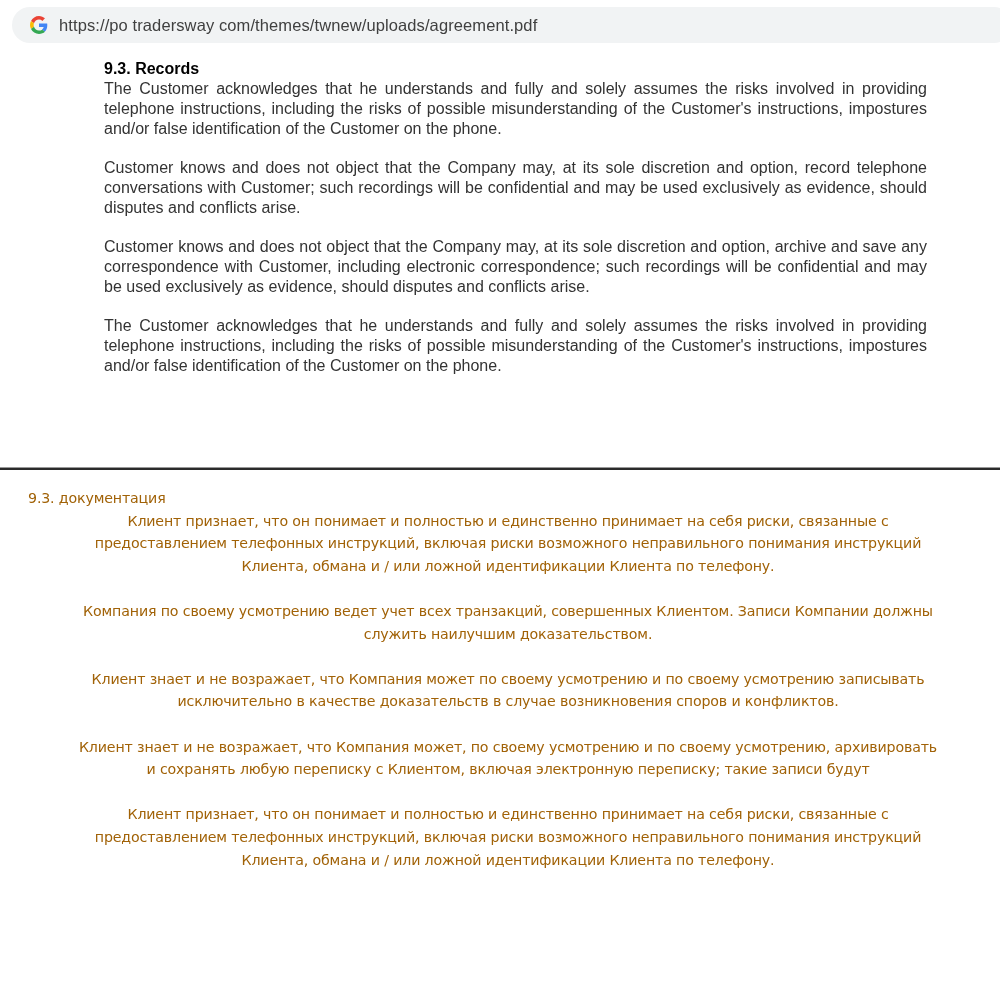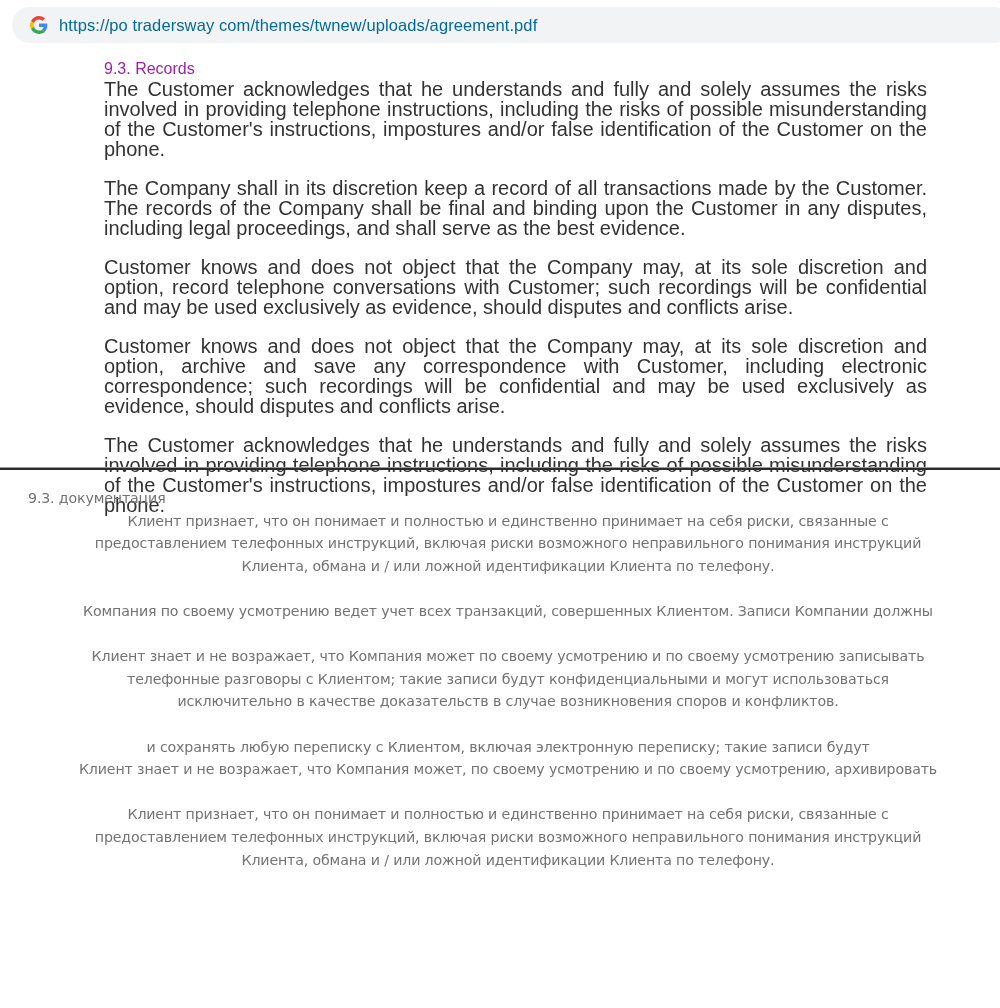--- a/index.html
+++ b/index.html
@@ -5,38 +5,38 @@
     * { box-sizing: border-box; margin: 0; padding: 0; }
     html, body { width: 1000px; height: 1008px; background: #ffffff; overflow: hidden; }
     body { position: relative; font-family: "Liberation Sans", sans-serif; color: #222; }
 
     .urlbar {
       position: absolute; left: 12px; top: 7px; width: 1000px; height: 36px;
       background: #f1f3f4; border-radius: 18px;
       display: flex; align-items: center; padding-left: 17px;
     }
     .g-icon { width: 20px; height: 20px; display: inline-flex; align-items: center; justify-content: center; margin-right: 10px; }
-    .url-text { font-family: "Liberation Sans", sans-serif; font-size: 16.5px; color: #0369a1; letter-spacing: 0.1px; }
+    .url-text { font-family: "Liberation Sans", sans-serif; font-size: 16.5px; color: #404040; letter-spacing: 0.1px; }
 
     .en-section {
       position: absolute; left: 104px; top: 59px; width: 823px;
       font-family: "Liberation Sans", sans-serif; color: #333333;
     }
-    .en-heading { font-weight: normal; font-size: 16px; line-height: 20px; color: #a21caf; }
-    .en-para { font-size: 20px; line-height: 20px; text-align: justify; text-align-last: left; }
+    .en-heading { font-weight: bold; font-size: 16px; line-height: 20px; color: #000000; }
+    .en-para { font-size: 16px; line-height: 20px; text-align: justify; text-align-last: left; }
     .en-para + .en-para { margin-top: 19px; }
 
     .divider {
       position: absolute; left: 0; top: 467px; width: 1000px; height: 3px;
       background: #2b2b2b; border-top: 1px solid #999;
     }
 
     .ru-section {
       position: absolute; left: 28px; top: 487px; width: 960px;
-      font-family: "DejaVu Sans", sans-serif; color: #737373;
+      font-family: "DejaVu Sans", sans-serif; color: #a16207;
     }
     .ru-heading, .ru-para { font-size: 14.2px; line-height: 22.6px; letter-spacing: -0.15px; }
     .ru-para + .ru-para { margin-top: 22.6px; }
     .ru-line { display: block; white-space: nowrap; text-align: center; }
   </style>
 </head>
 <body>
 
 <div class="urlbar">
   <span class="g-icon">
@@ -46,50 +46,49 @@
       <path fill="#FBBC05" d="M10.5 28.6c-.5-1.4-.8-3-.8-4.6s.3-3.2.8-4.6l-7.9-6.1C1 16.6 0 20.2 0 24s1 7.4 2.7 10.7l7.8-6.1z"></path>
       <path fill="#34A853" d="M24 48c6.5 0 11.9-2.1 15.9-5.8l-7.5-5.8c-2.1 1.4-4.9 2.3-8.4 2.3-6.2 0-11.5-4.1-13.4-9.9l-7.9 6.1C6.6 42.6 14.6 48 24 48z"></path>
     </svg>
   </span>
   <span class="url-text">https://po tradersway com/themes/twnew/uploads/agreement.pdf</span>
 </div>
 
 <div class="en-section">
   <div class="en-heading">9.3. Records</div>
   <p class="en-para">The Customer acknowledges that he understands and fully and solely assumes the risks involved in providing telephone instructions, including the risks of possible misunderstanding of the Customer's instructions, impostures and/or false identification of the Customer on the phone.</p>
-  <p class="en-para">The Company shall in its discretion keep a record of all transactions made by the Customer. The records of the Company shall be final and binding upon the Customer in any disputes, including legal proceedings, and shall serve as the best evidence.</p>
   <p class="en-para">Customer knows and does not object that the Company may, at its sole discretion and option, record telephone conversations with Customer; such recordings will be confidential and may be used exclusively as evidence, should disputes and conflicts arise.</p>
   <p class="en-para">Customer knows and does not object that the Company may, at its sole discretion and option, archive and save any correspondence with Customer, including electronic correspondence; such recordings will be confidential and may be used exclusively as evidence, should disputes and conflicts arise.</p>
   <p class="en-para">The Customer acknowledges that he understands and fully and solely assumes the risks involved in providing telephone instructions, including the risks of possible misunderstanding of the Customer's instructions, impostures and/or false identification of the Customer on the phone.</p>
 </div>
 
 <div class="divider"></div>
 
 <div class="ru-section">
   <div class="ru-heading">9.3. документация</div>
 
   <p class="ru-para">
     <span class="ru-line">Клиент признает, что он понимает и полностью и единственно принимает на себя риски, связанные с</span>
     <span class="ru-line">предоставлением телефонных инструкций, включая риски возможного неправильного понимания инструкций</span>
     <span class="ru-line">Клиента, обмана и / или ложной идентификации Клиента по телефону.</span>
   </p>
 
   <p class="ru-para">
     <span class="ru-line">Компания по своему усмотрению ведет учет всех транзакций, совершенных Клиентом. Записи Компании должны</span>
+    <span class="ru-line">служить наилучшим доказательством.</span>
   </p>
 
   <p class="ru-para">
     <span class="ru-line">Клиент знает и не возражает, что Компания может по своему усмотрению и по своему усмотрению записывать</span>
-    <span class="ru-line">телефонные разговоры с Клиентом; такие записи будут конфиденциальными и могут использоваться</span>
     <span class="ru-line">исключительно в качестве доказательств в случае возникновения споров и конфликтов.</span>
   </p>
 
   <p class="ru-para">
+    <span class="ru-line">Клиент знает и не возражает, что Компания может, по своему усмотрению и по своему усмотрению, архивировать</span>
     <span class="ru-line">и сохранять любую переписку с Клиентом, включая электронную переписку; такие записи будут</span>
-    <span class="ru-line">Клиент знает и не возражает, что Компания может, по своему усмотрению и по своему усмотрению, архивировать</span>
   </p>
 
   <p class="ru-para">
     <span class="ru-line">Клиент признает, что он понимает и полностью и единственно принимает на себя риски, связанные с</span>
     <span class="ru-line">предоставлением телефонных инструкций, включая риски возможного неправильного понимания инструкций</span>
     <span class="ru-line">Клиента, обмана и / или ложной идентификации Клиента по телефону.</span>
   </p>
 </div>
 
 </body></html>

